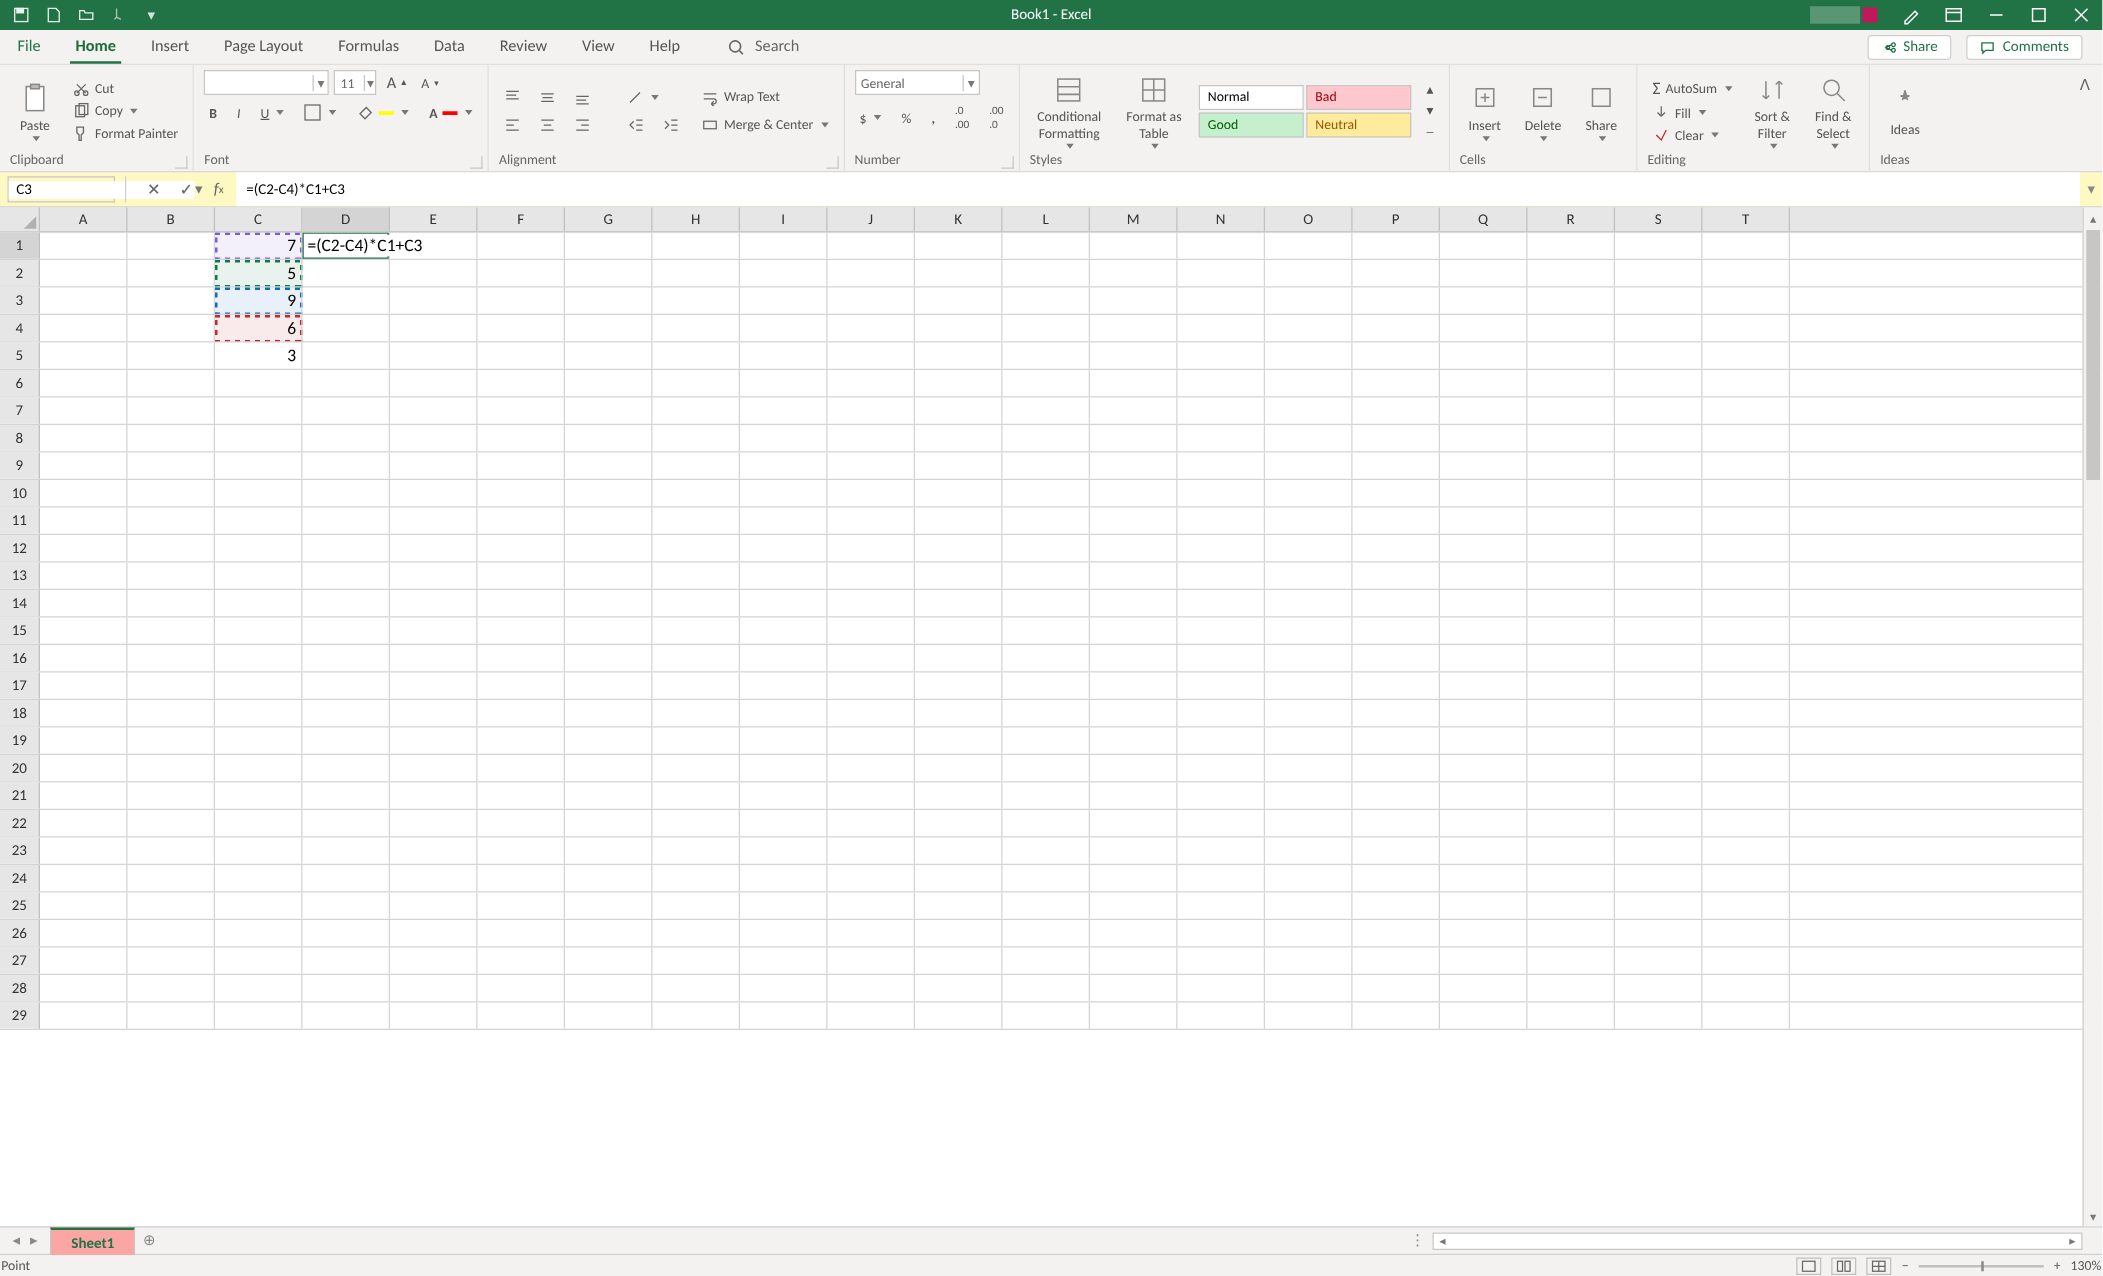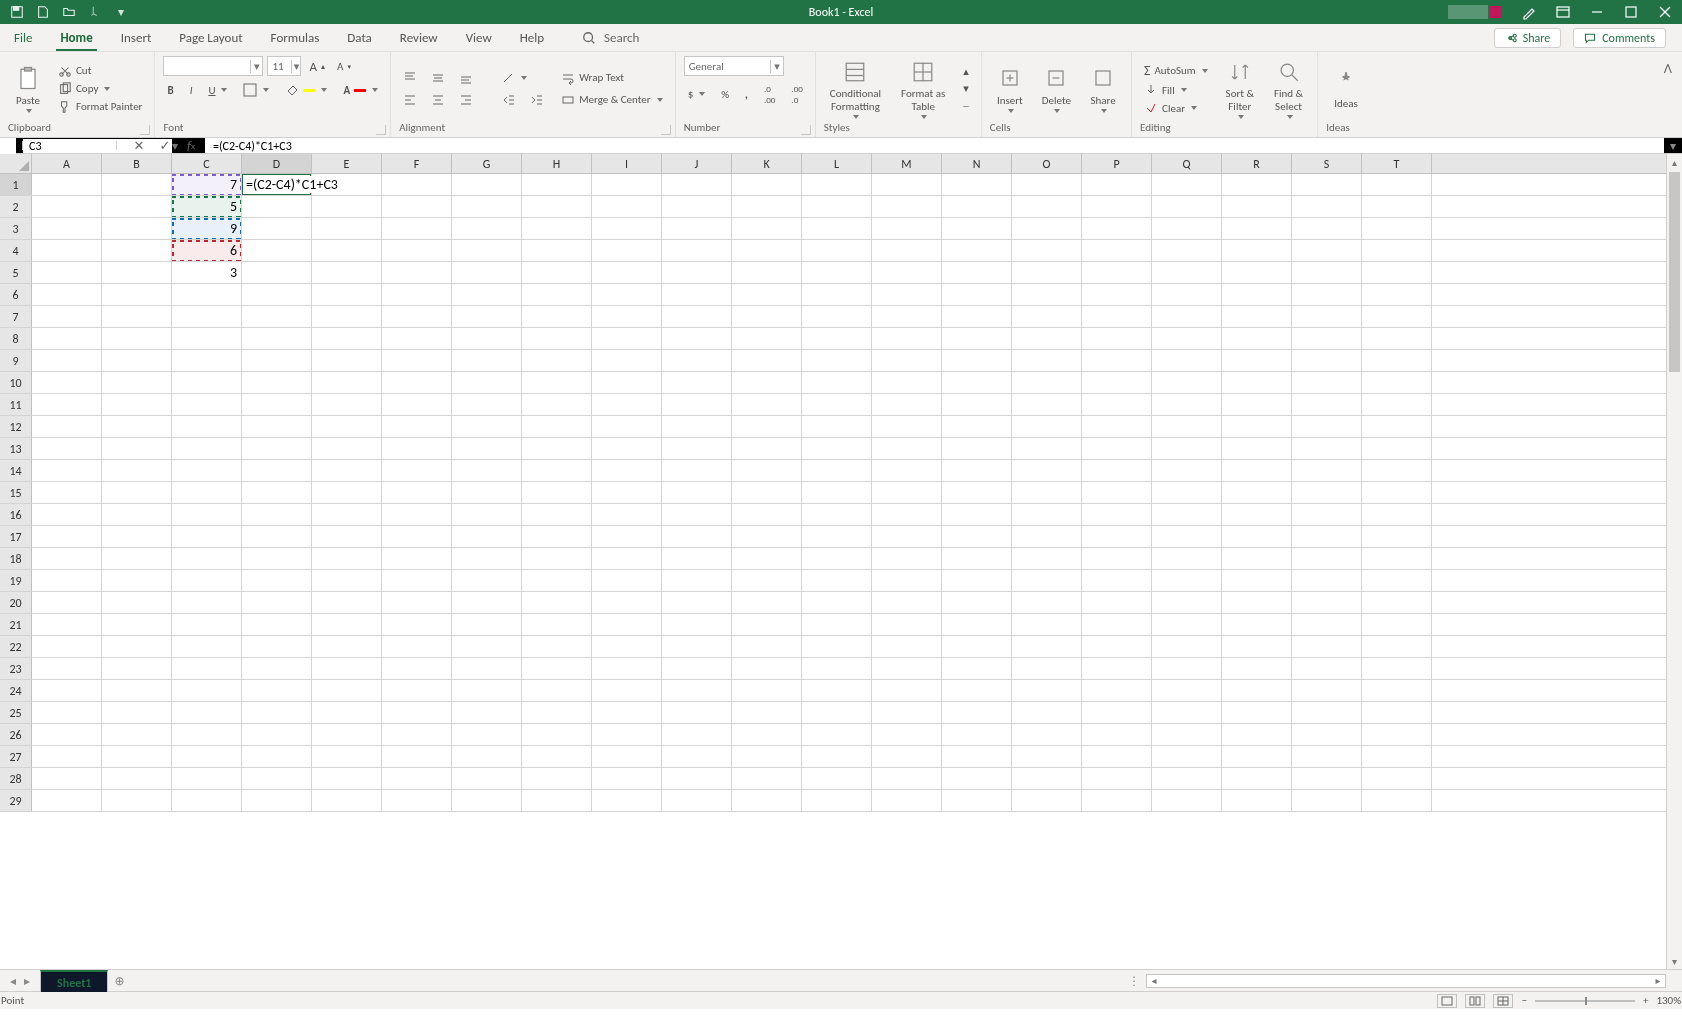--- a/index.html
+++ b/index.html
@@ -39,21 +39,21 @@
 .dd-caret { width:0; height:0; border-left:3px solid transparent; border-right:3px solid transparent; border-top:4px solid #777; display:inline-block; margin-left:2px; }
 .combo { display:flex; align-items:center; border:1px solid #c8c6c4; background:#fff; height:20px; font-size:11px; color:#666; }
 .combo input { border:none; outline:none; width:100%; padding:0 4px; font-size:11px; color:#666; background:transparent; }
 .combo .cbtn { width:14px; text-align:center; border-left:1px solid #c8c6c4; color:#777; }
 .style-cell { width:84px; height:20px; border:1px solid #c8c6c4; background:#fff; display:flex; align-items:center; padding-left:6px; font-size:11px; }
 .style-cell.bad { background:#ffc7ce; color:#9c0006; }
 .style-cell.good { background:#c6efce; color:#006100; }
 .style-cell.neutral { background:#ffeb9c; color:#9c5700; }
 
 
-.formula-bar { height: 16px; display:flex; align-items:stretch; border-bottom:1px solid #d0cece; background:#000000; font-size:12px;margin-left:16px; }
+.formula-bar { height: 28px; display:flex; align-items:stretch; border-bottom:1px solid #d0cece; background:#fef9c3; font-size:12px; }
 .name-box { width:86px; border:1px solid #c8c6c4; margin:3px 0 3px 6px; display:flex; align-items:center; }
 .name-box input { flex:1; border:none; outline:none; padding:0 6px; font-size:12px; }
 .name-box .cbtn { width:14px; text-align:center; color:#777; }
 .fx-sep { width:1px; background:#d0cece; margin:3px 8px; }
 .fx-btns { display:flex; align-items:center; gap:10px; padding:0 6px; }
 .fx-btns .fxbtn { width:16px; height:16px; display:flex; align-items:center; justify-content:center; color:#666; font-size:13px; }
 .fx-input { flex:1; border:none; outline:none; padding:0 8px; font-size:12px; font-family: Calibri, sans-serif; }
 .fx-expand { width:18px; display:flex; align-items:center; justify-content:center; color:#888; }
 
 
@@ -86,21 +86,21 @@
 
 .sel-border { position:absolute; inset:0; border:1.5px solid var(--sc); pointer-events:none; }
 
 .vscroll { position:absolute; right:0; top:0; bottom:0; width:16px; background:#f3f2f1; border-left:1px solid #d0cece; }
 .vscroll .thumb { position:absolute; top:18px; left:2px; right:2px; height:200px; background:#c8c6c4; }
 .vscroll .arrow { position:absolute; left:0; right:0; height:16px; display:flex; align-items:center; justify-content:center; color:#777; font-size:10px; }
 
 
 .sheet-bar { height:22px; background:#f3f2f1; border-top:1px solid #d0cece; display:flex; align-items:center; font-size:12px; }
 .sheet-nav { display:flex; gap:8px; padding:0 10px; color:#888; }
-.sheet-tab { padding:0 16px; height:22px; line-height:22px; background:#0f172a; border:1px solid #c8c6c4; border-bottom:none; border-top:2px solid #217346; color:#217346; font-weight:600; }
+.sheet-tab { padding:0 16px; height:22px; line-height:22px; background:#fca5a5; border:1px solid #c8c6c4; border-bottom:none; border-top:2px solid #217346; color:#217346; font-weight:600; }
 .sheet-add { width:22px; text-align:center; color:#888; }
 .hscroll { flex:1; display:flex; align-items:center; justify-content:flex-end; padding-right:16px; }
 .hscroll-track { width:520px; height:14px; background:#fff; border:1px solid #c8c6c4; position:relative; }
 .hscroll-track .harrow { position:absolute; top:0; bottom:0; width:14px; display:flex; align-items:center; justify-content:center; color:#777; font-size:10px; }
 
 
 .status-bar { height:18px; background:#f3f2f1; border-top:1px solid #d0cece; display:flex; align-items:center; font-size:11px; color:#555; padding:0 1px; }
 .status-bar .right { margin-left:auto; display:flex; align-items:center; gap:8px; }
 .view-btn { width:20px; height:14px; border:1px solid #c0c0c0; display:flex; align-items:center; justify-content:center; }
 .zoom-slider { width:100px; height:2px; background:#c0c0c0; position:relative; }
@@ -416,20 +416,30 @@
       </div>
       <div class="big-btn">
         <svg viewBox="0 0 32 32" fill="none" stroke="#888" stroke-width="1.4">
             <rect x="6" y="6" width="20" height="20"></rect>
             <line x1="16" y1="6" x2="16" y2="26"></line>
             <line x1="6" y1="16" x2="26" y2="16"></line>
           </svg>
         <span style="text-align:center;line-height:1.1">Format as<br>Table</span>
           <span class="dd-caret"></span>
       </div>
+      <div style="display:flex;flex-direction:column;gap:2px;">
+        <div style="display:flex;gap:2px;">
+          <div class="style-cell">Normal</div>
+          <div class="style-cell bad">Bad</div>
+        </div>
+        <div style="display:flex;gap:2px;">
+          <div class="style-cell good">Good</div>
+          <div class="style-cell neutral">Neutral</div>
+        </div>
+      </div>
       <div class="stack" style="gap:2px;">
         <span class="small-btn">▴</span>
         <span class="small-btn">▾</span>
         <span class="small-btn">⎯</span>
       </div>
     </div>
     <div class="group-label">Styles</div>
   </div>
 
   <div class="group">

